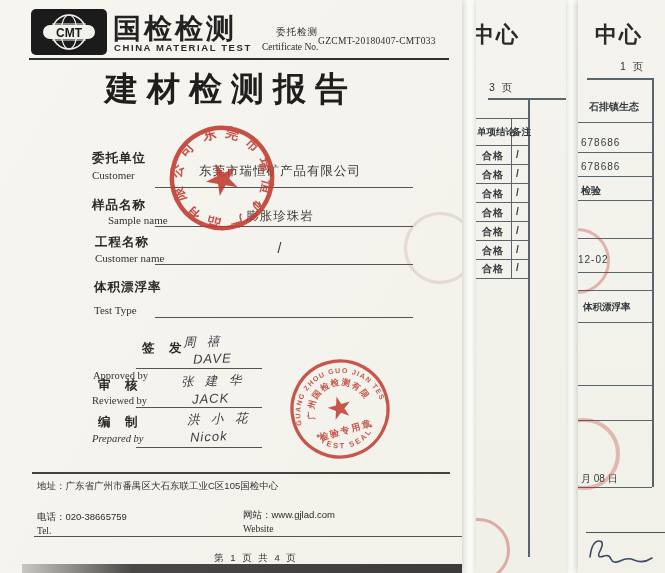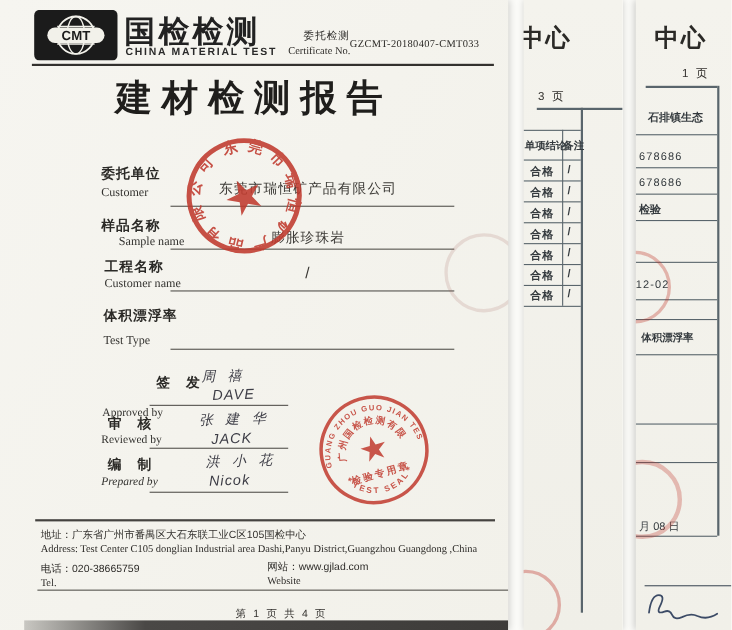--- a/index.html
+++ b/index.html
@@ -118,21 +118,20 @@
       <textPath href="#sealInner">广州国检检测有限公司</textPath>
     </text>
     <text x="53" y="62" text-anchor="middle" font-size="30" fill="#c03a2e">★</text>
     <text x="53" y="78" text-anchor="middle" font-size="9" font-weight="bold" fill="#c03a2e" letter-spacing="2" font-family="Liberation Sans, DejaVu Sans, sans-serif">检验专用章</text>
   </svg>
 
   <div class="stamp-ring" style="left:404px;top:212px;width:66px;height:66px;opacity:.16;border-color:#9c5a52;"></div>
 
   <div class="abs" style="left:32px;top:472px;width:418px;height:1.5px;background:#454340;"></div>
   <div class="abs footer-line" style="left:37px;top:480px;color:#33312e;">地址：广东省广州市番禺区大石东联工业C区105国检中心</div>
-  <div class="abs footer-line serif" style="left:37px;top:495px;">Address: Test Center C105 donglian Industrial area Dashi,Panyu District,Guangzhou Guangdong ,China</div>
   <div class="abs footer-line" style="left:37px;top:511px;">电话：020-38665759</div>
   <div class="abs footer-line" style="left:243px;top:509px;">网站：www.gjlad.com</div>
   <div class="abs footer-line serif" style="left:37px;top:526px;">Tel.</div>
   <div class="abs footer-line serif" style="left:243px;top:524px;">Website</div>
   <div class="abs" style="left:34px;top:536px;width:428px;height:1px;background:#55534e;"></div>
   <div class="abs" style="left:0;top:552px;width:512px;text-align:center;font-size:9.5px;letter-spacing:2px;color:#33312e;">第 1 页 共 4 页</div>
 
   <div class="abs" style="left:22px;top:564px;width:440px;height:9px;background:linear-gradient(to right,rgba(70,68,65,.25),#4a4846 25%,#3d3b39);"></div>
 </div>
 

